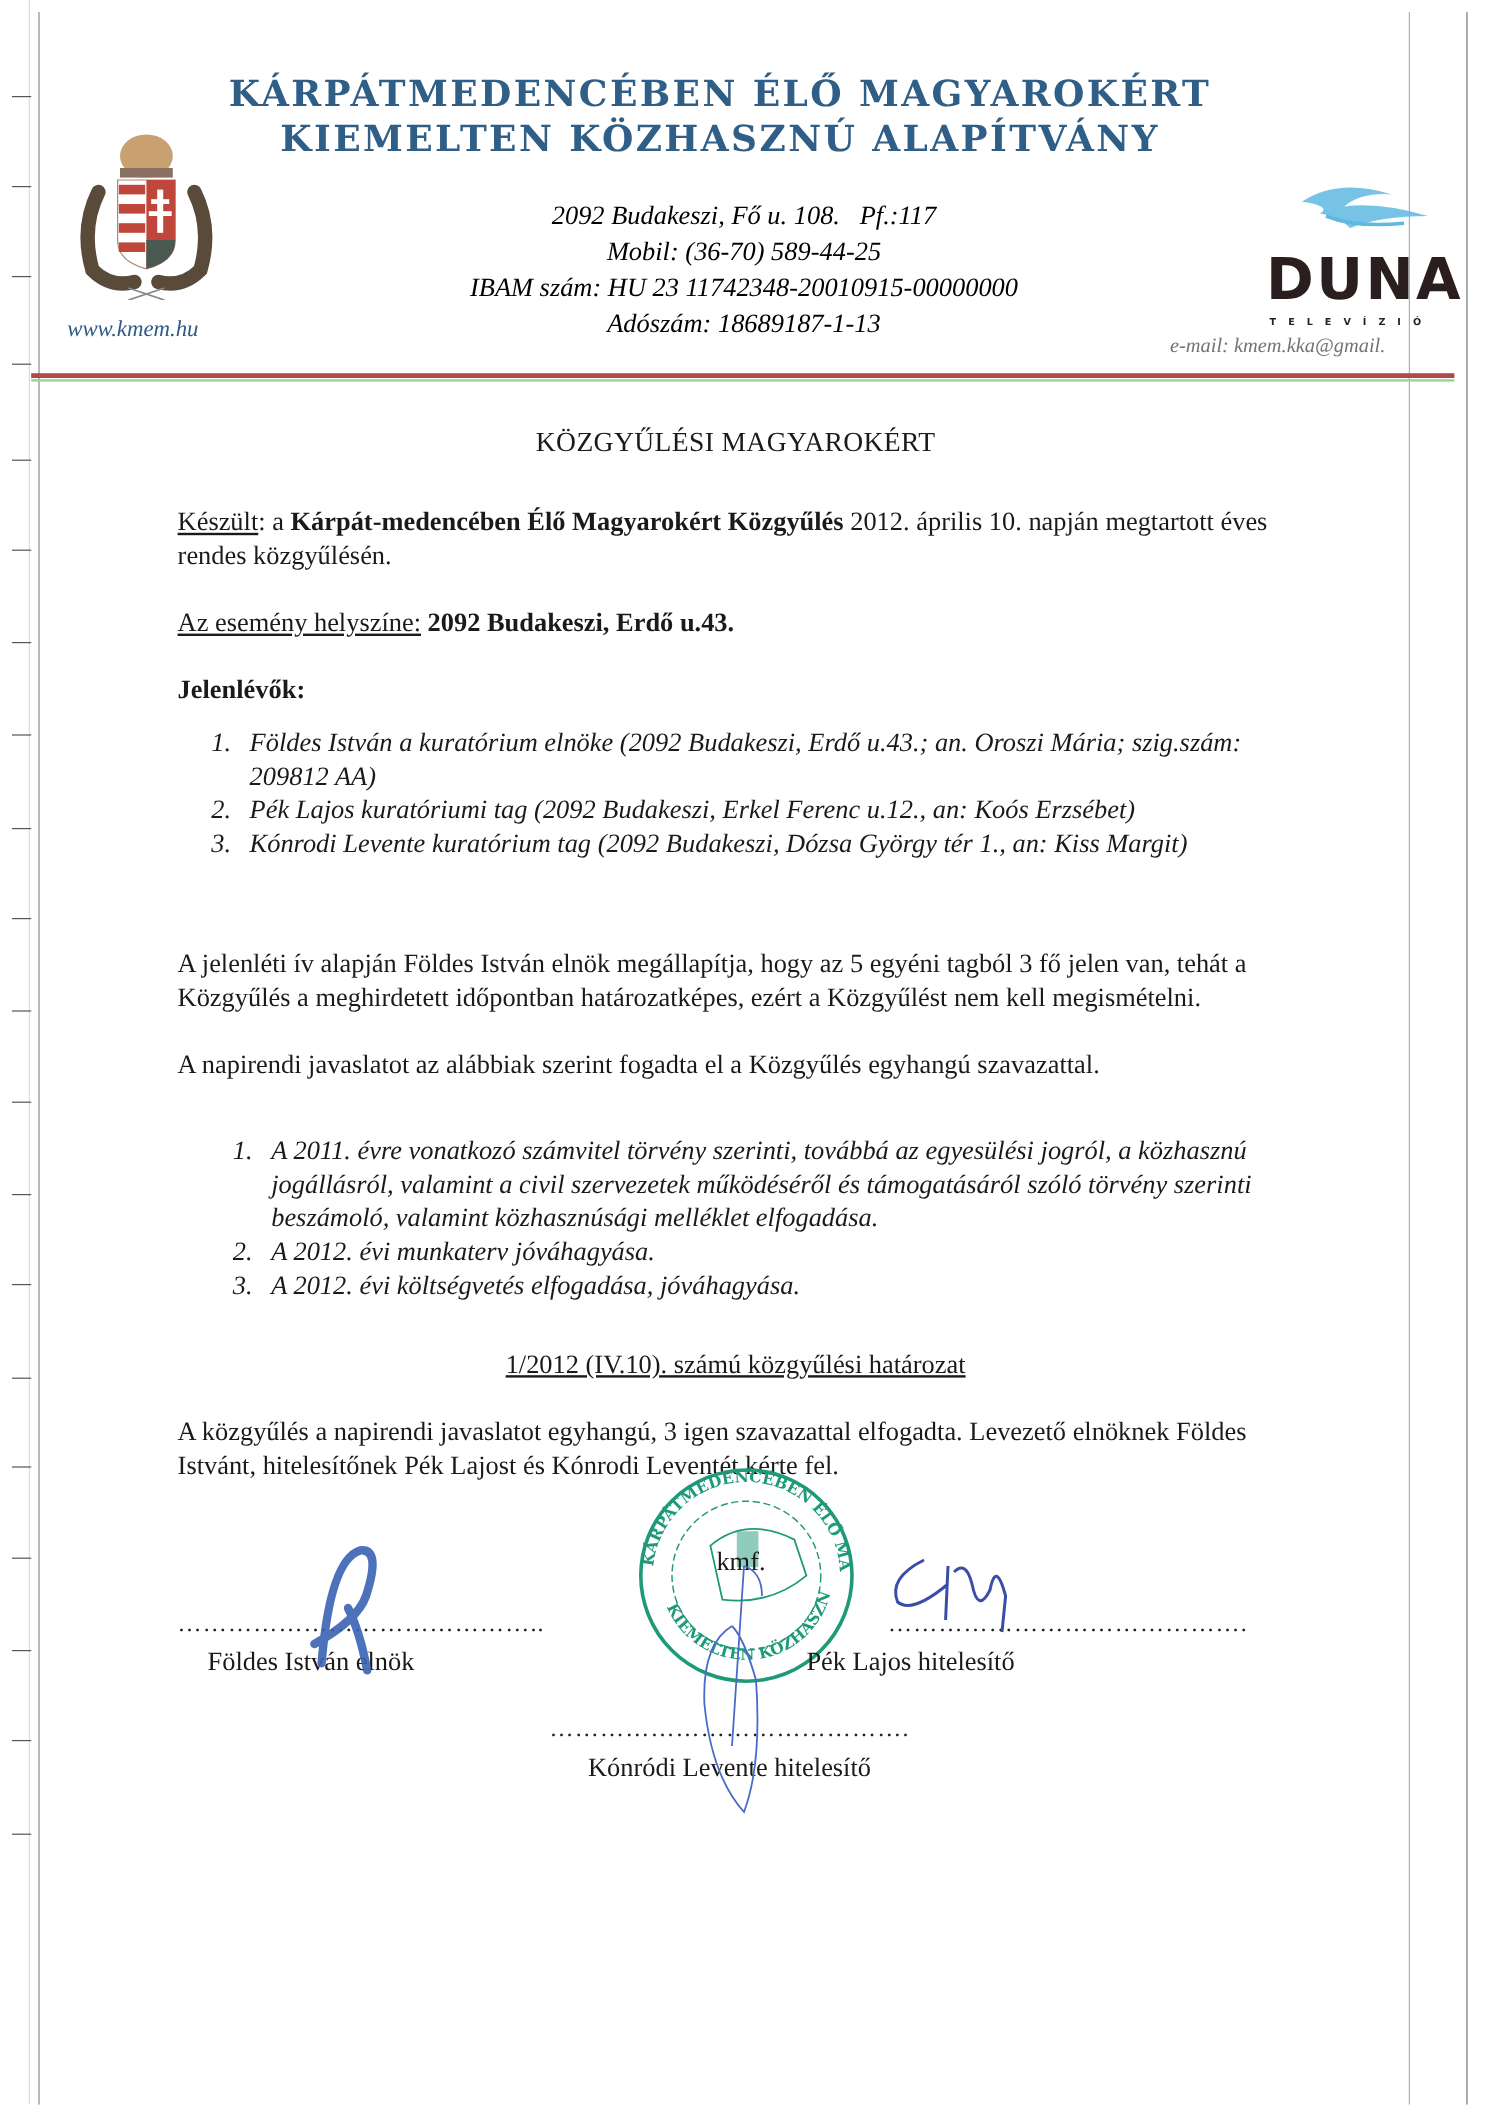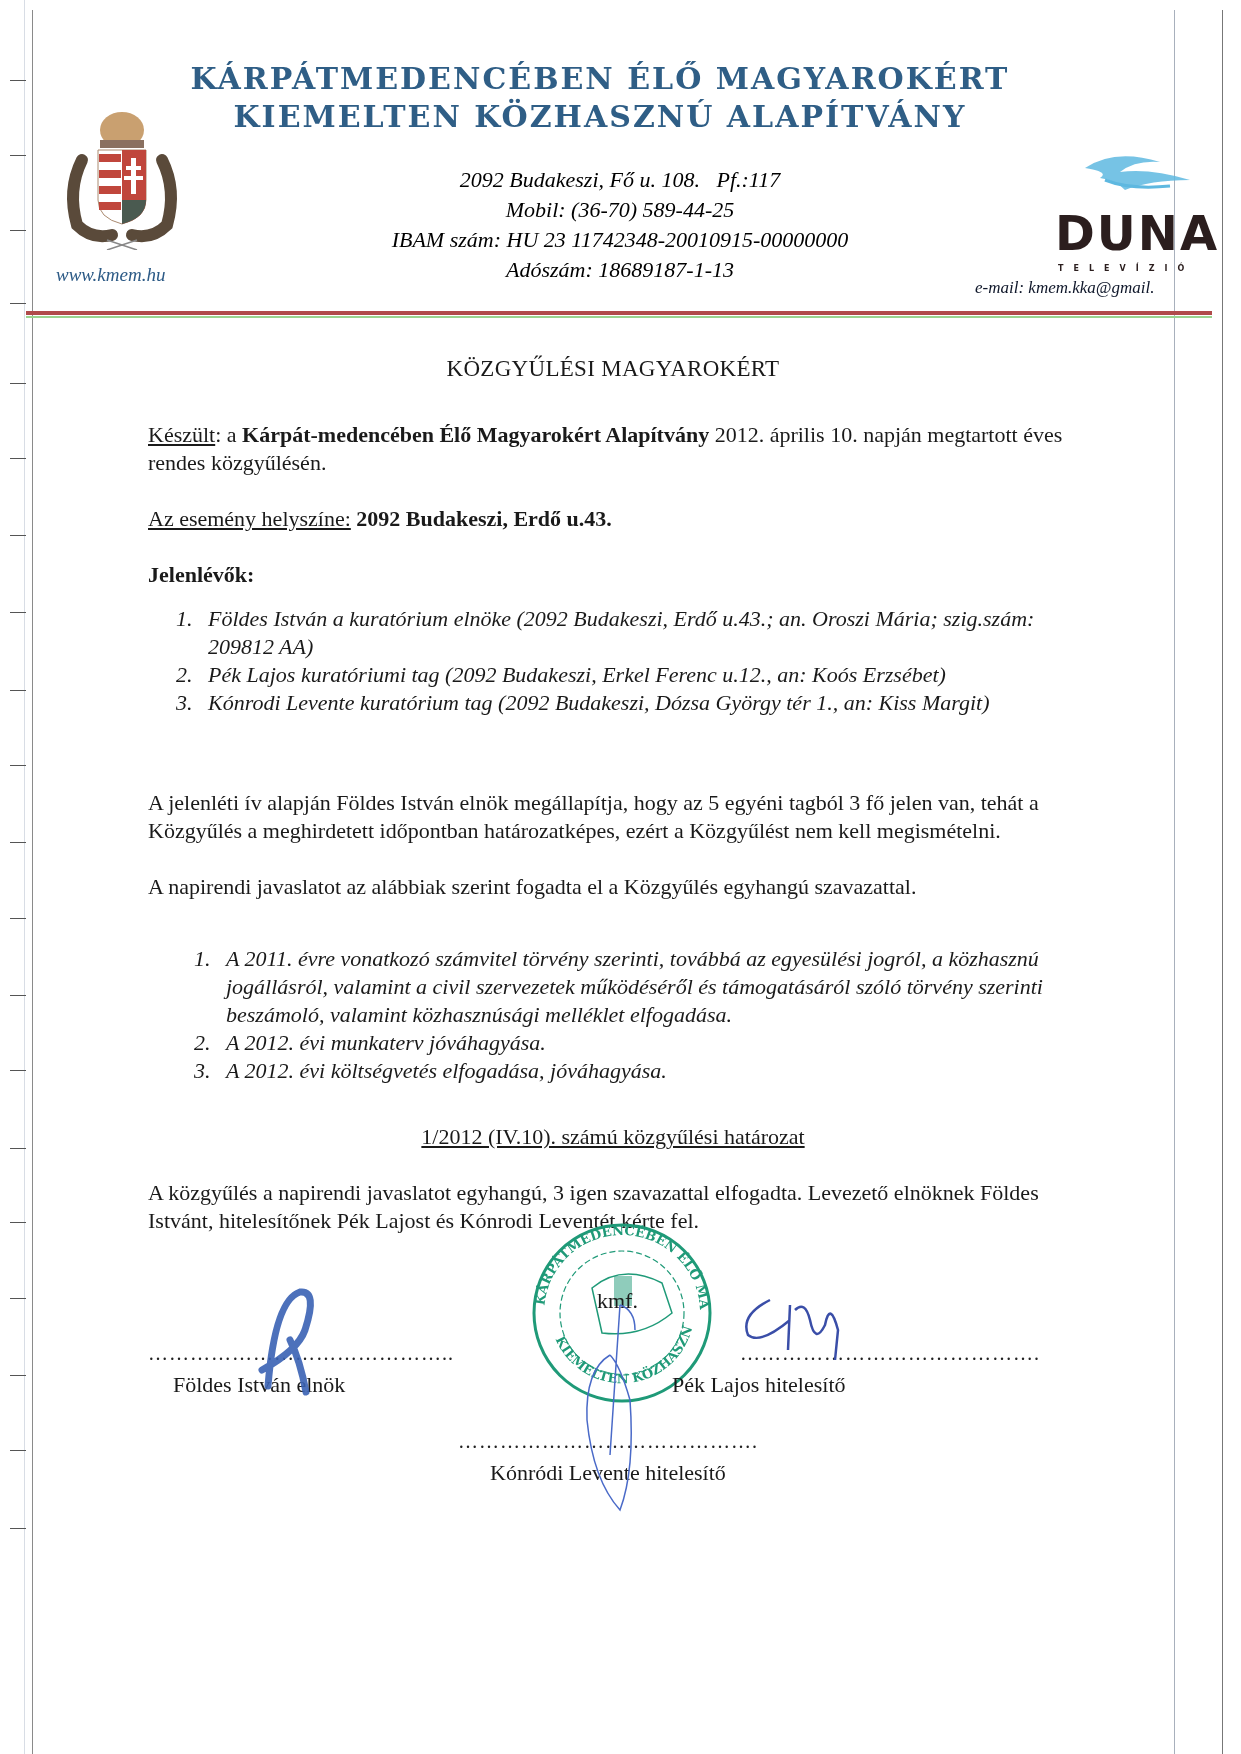--- a/index.html
+++ b/index.html
@@ -16,21 +16,21 @@
 
     
     .org-title { position: absolute; left: 150px; top: 60px; width: 900px; text-align: center;
       font-family: "DejaVu Serif", serif; font-weight: bold; color: #2f5e86; font-size: 30px; letter-spacing: 2px; line-height: 38px; }
     .crest { position: absolute; left: 52px; top: 100px; width: 140px; height: 150px; }
     .website { position: absolute; left: 56px; top: 264px; font-style: italic; color: #2c5a86; font-size: 19px; }
     .contact { position: absolute; left: 300px; top: 165px; width: 640px; text-align: center; font-style: italic; color: #000000; font-size: 22px; line-height: 30px; }
     .duna-logo { position: absolute; left: 1020px; top: 150px; width: 200px; height: 120px; }
     .duna-word { position: absolute; left: 1055px; top: 205px; font-family: "DejaVu Sans", sans-serif; font-size: 48px; color: #2b1e1e; letter-spacing: 2px; font-weight: bold; }
     .duna-sub { position: absolute; left: 1058px; top: 264px; font-family: "DejaVu Sans", sans-serif; font-size: 8px; font-weight: bold; letter-spacing: 10px; color: #2b1e1e; }
-    .email { position: absolute; left: 975px; top: 278px; font-style: italic; color: #0f172a; font-size: 17px; white-space: nowrap; }
+    .email { position: absolute; left: 975px; top: 278px; font-style: italic; color: #737373; font-size: 17px; white-space: nowrap; }
     .rule-red { position: absolute; left: 26px; top: 311px; width: 1186px; height: 4px; background: #b04a4a; }
     .rule-green { position: absolute; left: 26px; top: 316px; width: 1186px; height: 2px; background: #9ad48f; }
 
     
     .doc-body { position: absolute; left: 148px; top: 355px; width: 930px; font-size: 22px; line-height: 28px; }
     .doc-title { text-align: center; font-size: 23px; margin: 0 0 38px 0; letter-spacing: 0.3px; }
     p { margin: 0; }
     .u { text-decoration: underline; }
     .b { font-weight: bold; }
     .gap { height: 28px; }
@@ -115,21 +115,21 @@
   <div class="duna-sub">TELEVÍZIÓ</div>
   <div class="email">e-mail: kmem.kka@gmail.</div>
 
   <div class="rule-red"></div>
   <div class="rule-green"></div>
 </header>
 
 <main class="doc-body">
   <p class="doc-title">KÖZGYŰLÉSI MAGYAROKÉRT</p>
 
-  <p><span class="u">Készült</span><span style="white-space:pre">: a </span><span class="b">Kárpát-medencében Élő Magyarokért Alapítvány</span><span> 2012. április 10. napján megtartott éves rendes közgyűlésén.</span></p>
+  <p><span class="u">Készült</span><span style="white-space:pre">: a </span><span class="b">Kárpát-medencében Élő Magyarokért Közgyűlés</span><span> 2012. április 10. napján megtartott éves rendes közgyűlésén.</span></p>
   <div class="gap"></div>
 
   <p><span class="u">Az esemény helyszíne:</span><span class="b" style="white-space:pre"> 2092 Budakeszi, Erdő u.43.</span></p>
   <div class="gap"></div>
 
   <p class="b" style="margin-top:0">Jelenlévők:</p>
   <ol style="padding-left:34px">
     <li>Földes István a kuratórium elnöke (2092 Budakeszi, Erdő u.43.; an. Oroszi Mária; szig.szám: 209812 AA)</li>
     <li>Pék Lajos kuratóriumi tag (2092 Budakeszi, Erkel Ferenc u.12., an: Koós Erzsébet)</li>
     <li>Kónrodi Levente kuratórium tag (2092 Budakeszi, Dózsa György tér 1., an: Kiss Margit)</li>

